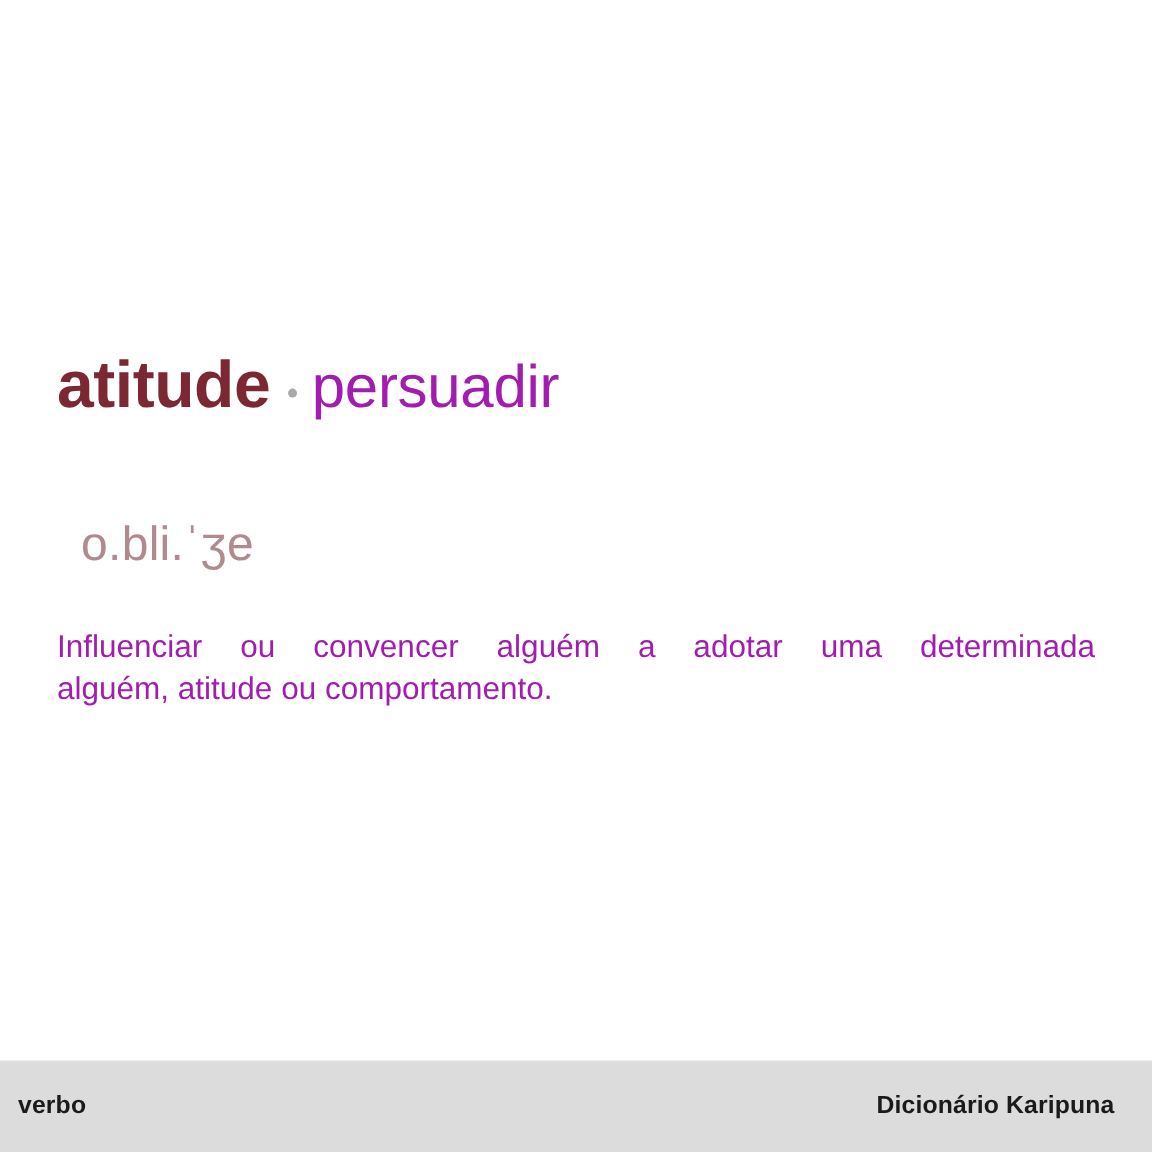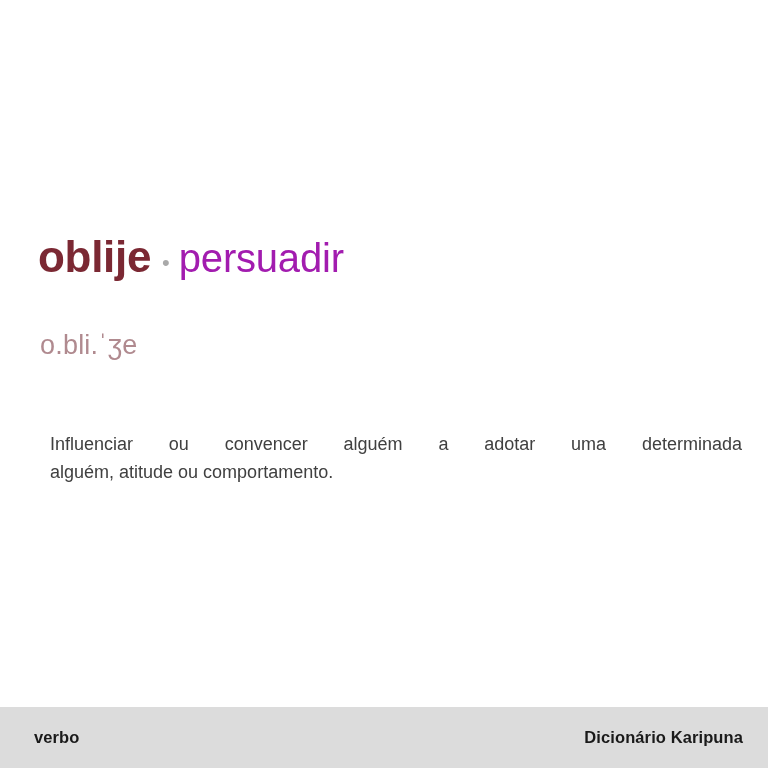--- a/index.html
+++ b/index.html
@@ -61,42 +61,42 @@
   }
 
   .translation {
     font-size: 40px;
     font-weight: normal;
     color: #a21caf;
     letter-spacing: -0.2px;
   }
 
   .pronunciation {
-    margin: 2px;
+    margin: 16px;
     padding: 0;
     position: absolute;
     left: 0;
     top: 96px;
-    font-size: 27px;
+    font-size: 32px;
     font-weight: normal;
     color: #b08a8f;
     letter-spacing: 0.2px;
     white-space: nowrap;
   }
 
   .definition {
-    margin: 12px;
+    margin: 0;
     padding: 0;
     position: absolute;
     left: 0;
     top: 186px;
     width: 692px;
-    font-size: 18px;
+    font-size: 21px;
     line-height: 28px;
-    color: #404040;
+    color: #a21caf;
     text-align: justify;
     text-justify: inter-word;
   }
 
   .definition .line-one {
     display: block;
     text-align: justify;
     text-align-last: justify;
   }
 
@@ -110,41 +110,41 @@
     position: absolute;
     left: 0;
     bottom: 0;
     width: 768px;
     height: 61px;
     background: #dcdcdc;
     display: flex;
     align-items: center;
     justify-content: space-between;
     box-sizing: border-box;
-    padding: 0 25px 0 34px;
+    padding: 0 25px 0 12px;
   }
 
   .footer-left,
   .footer-right {
     font-size: 16.5px;
     font-weight: bold;
     color: #1a1a1a;
     letter-spacing: 0.1px;
     white-space: nowrap;
   }
 </style>
 </head>
 <body>
 
 <div class="card">
 
   <div class="entry">
 
     <div class="headword-line">
-      <span class="headword">oblije</span><span class="bullet-sep">•</span><span class="translation">persuadir</span>
+      <span class="headword">atitude</span><span class="bullet-sep">•</span><span class="translation">persuadir</span>
     </div>
 
     <div class="pronunciation">o.bli.ˈʒe</div>
 
     <div class="definition">
       <span class="line-one">Influenciar ou convencer alguém a adotar uma determinada</span>
       <span class="line-two">alguém, atitude ou comportamento.</span>
     </div>
 
   </div>

